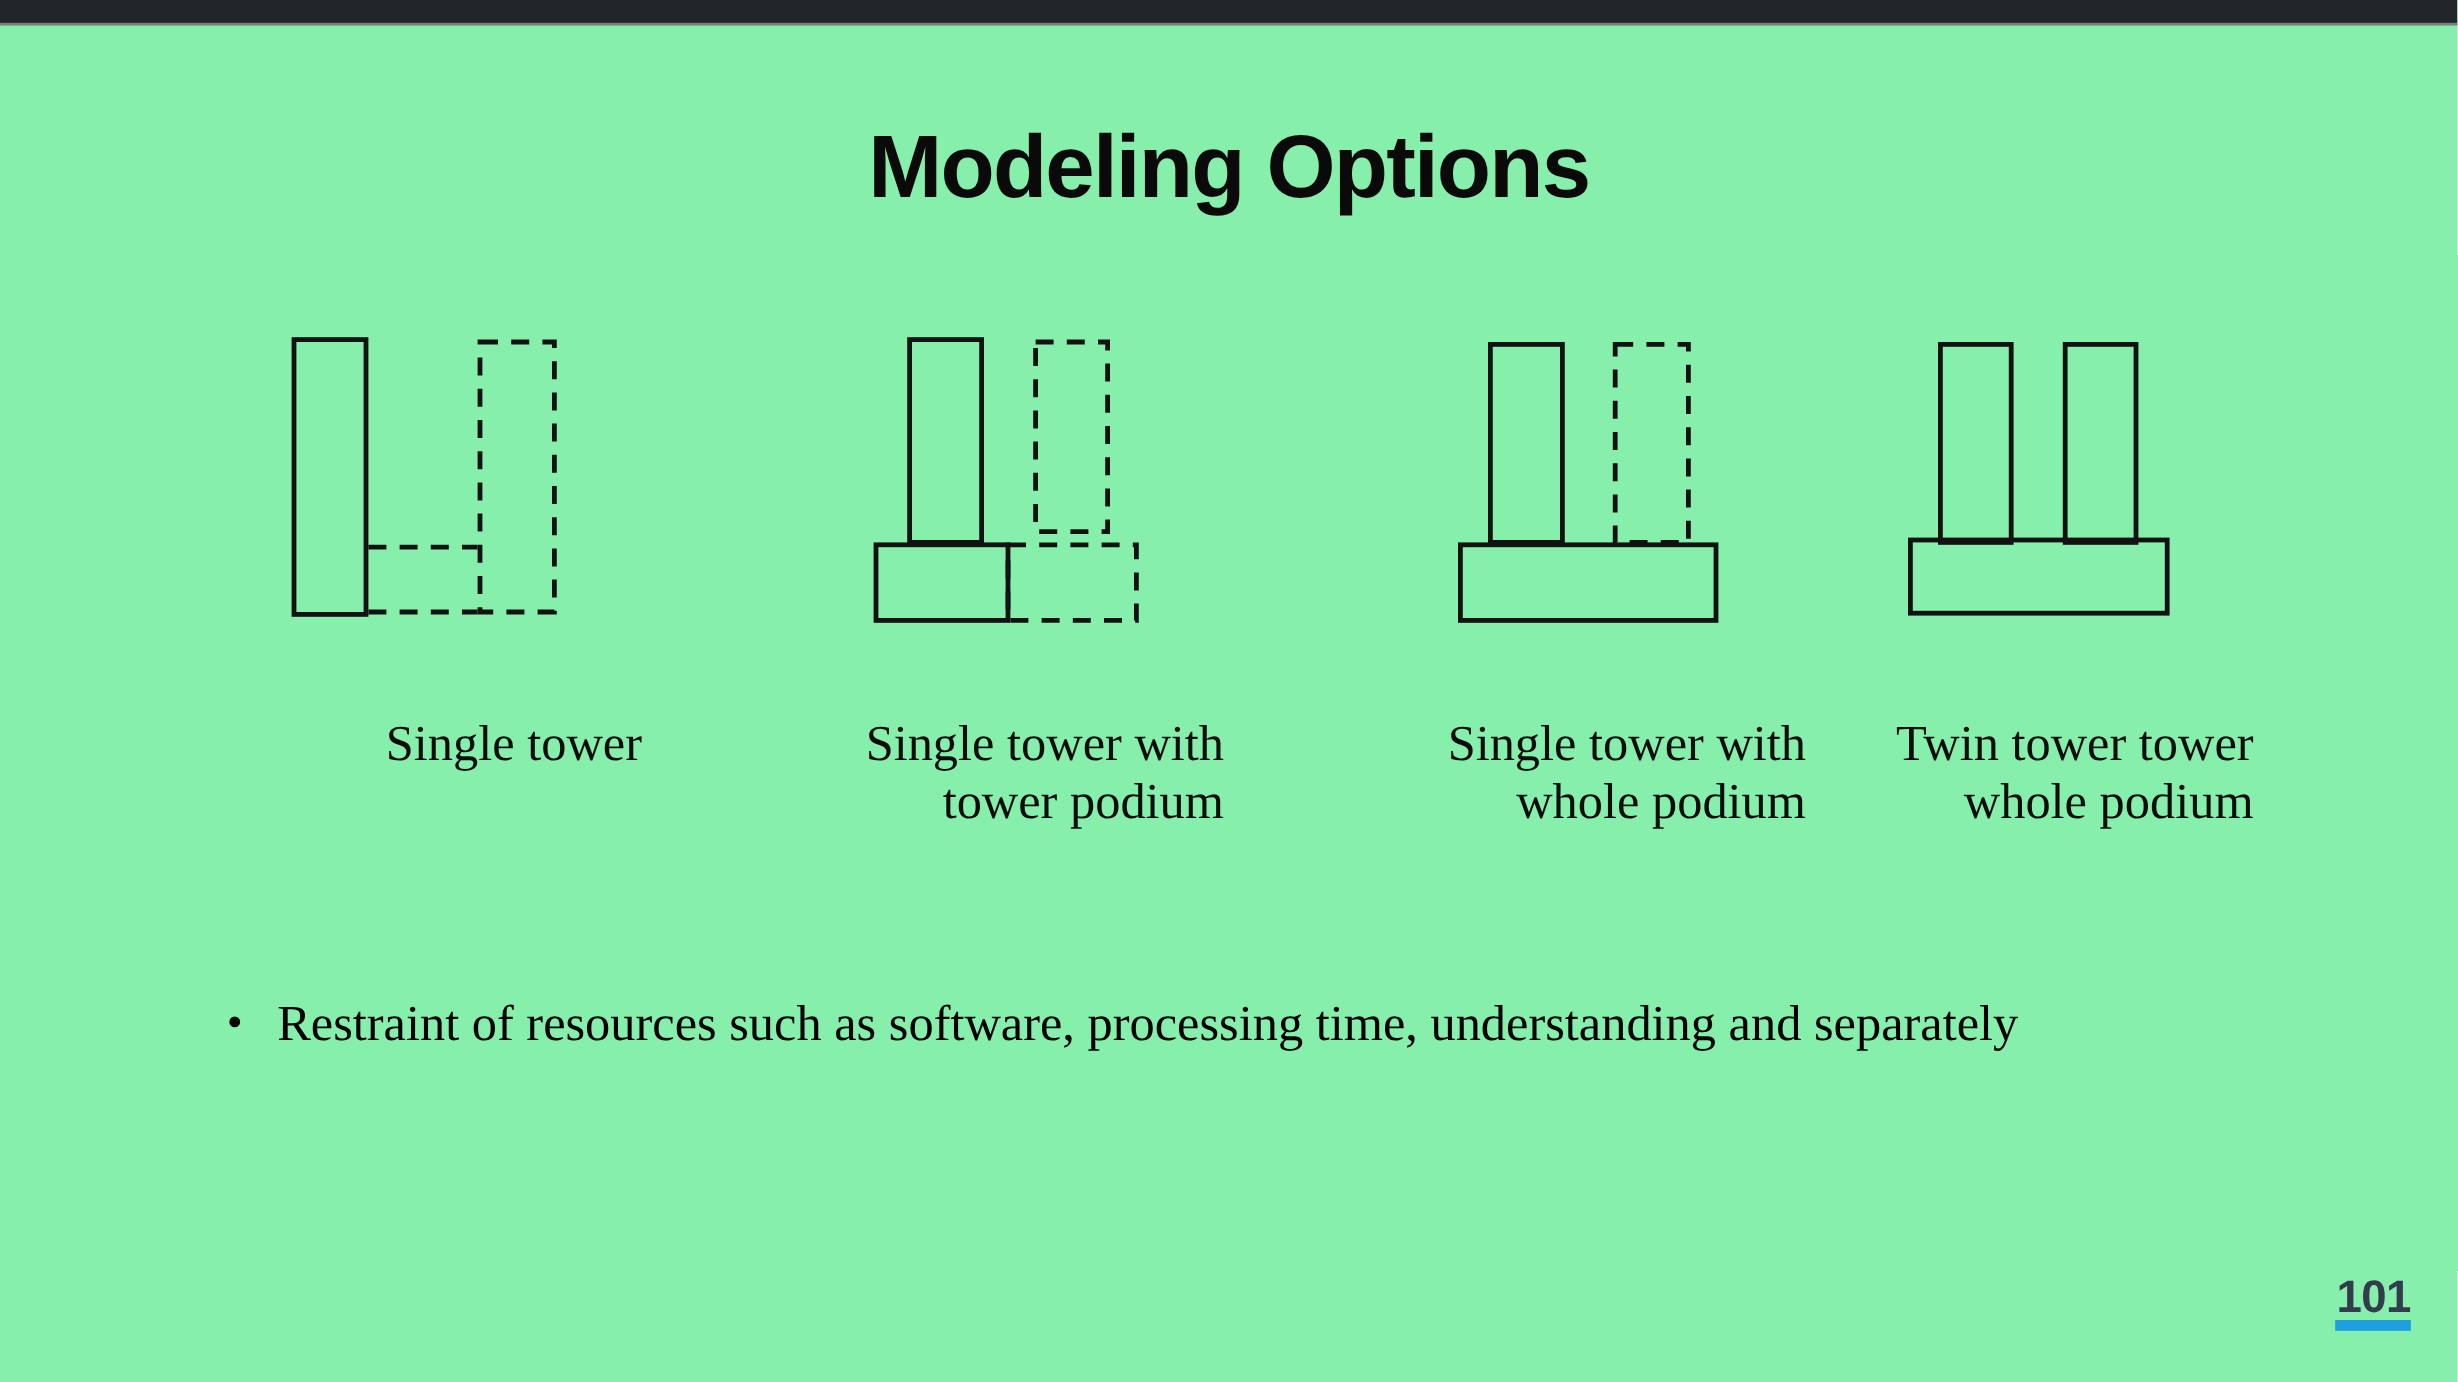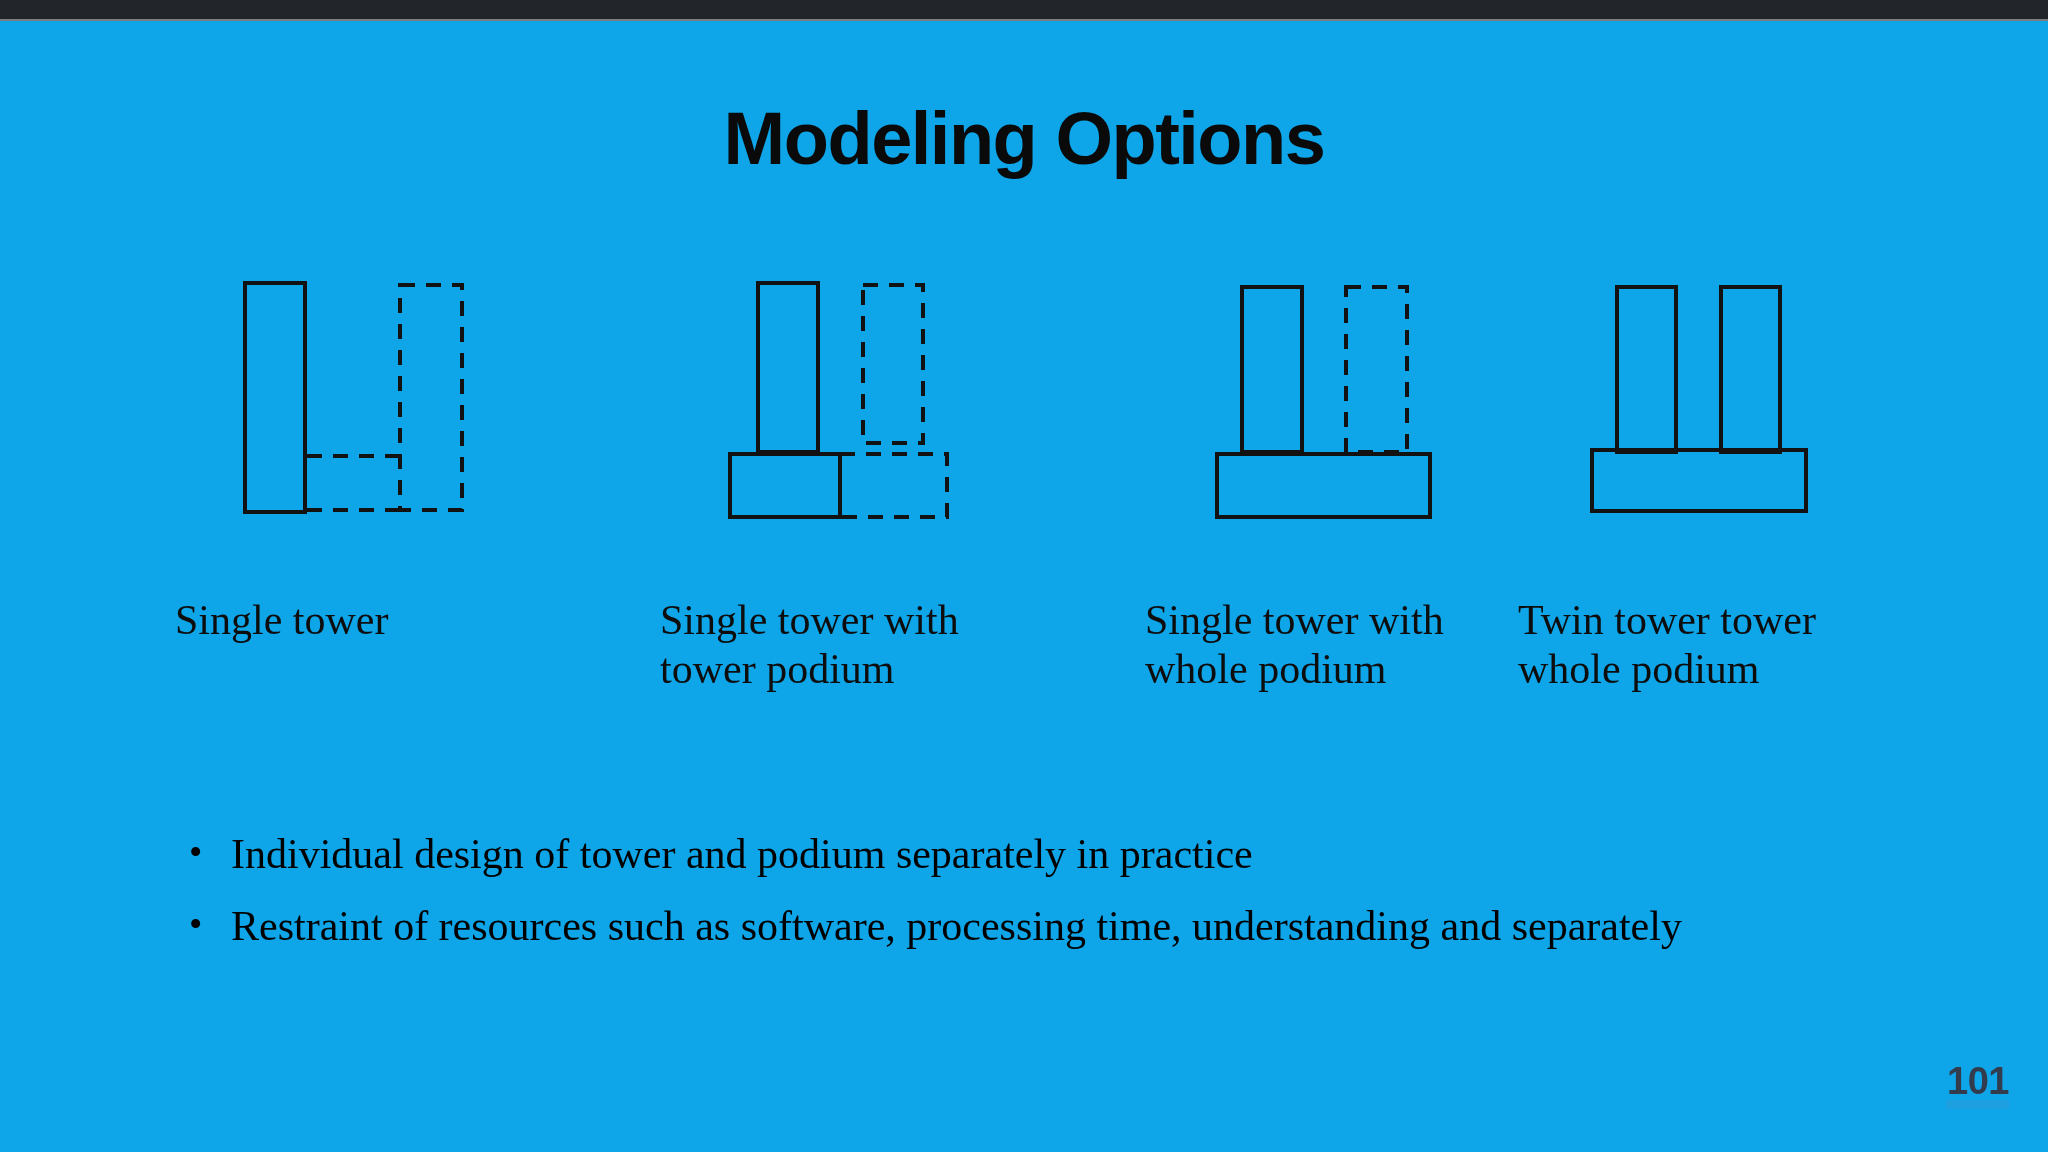--- a/index.html
+++ b/index.html
@@ -5,21 +5,21 @@
   html, body {
     margin: 0;
     padding: 0;
     background: #ffffff;
     font-family: "Liberation Sans", sans-serif;
   }
   .slide {
     position: relative;
     width: 2048px;
     height: 1152px;
-    background: #0ea5e9;
+    background: #86efac;
     overflow: hidden;
   }
   .topbar {
     position: absolute;
     left: 0; top: 0;
     width: 2048px; height: 19px;
     background: #22262b;
     border-bottom: 2px solid #7e7e7e;
   }
   .title {
@@ -45,21 +45,21 @@
   .dashed-shape {
     fill: none;
     stroke: #121212;
     stroke-width: 4;
     stroke-dasharray: 15 11;
   }
   .dlabel {
     position: absolute;
     top: 596px;
     width: 360px;
-    text-align: left;
+    text-align: right;
     font-family: "Liberation Serif", serif;
     font-size: 42px;
     line-height: 49px;
     color: #0d0d0d;
   }
   .bullets {
     position: absolute;
     left: 185px;
     top: 833px;
     margin: 0;
@@ -158,20 +158,19 @@
   <div class="dlabel" style="left:1145px;">
     <div>Single tower with</div>
     <div>whole podium</div>
   </div>
   <div class="dlabel" style="left:1518px;">
     <div>Twin tower tower</div>
     <div>whole podium</div>
   </div>
 
   <ul class="bullets">
-    <li>Individual design of tower and podium separately in practice</li>
     <li>Restraint of resources such as software, processing time, understanding and separately</li>
   </ul>
 
   <div class="page-number">101</div>
   <div class="page-underline"></div>
 
 </div>
 
 </body></html>

